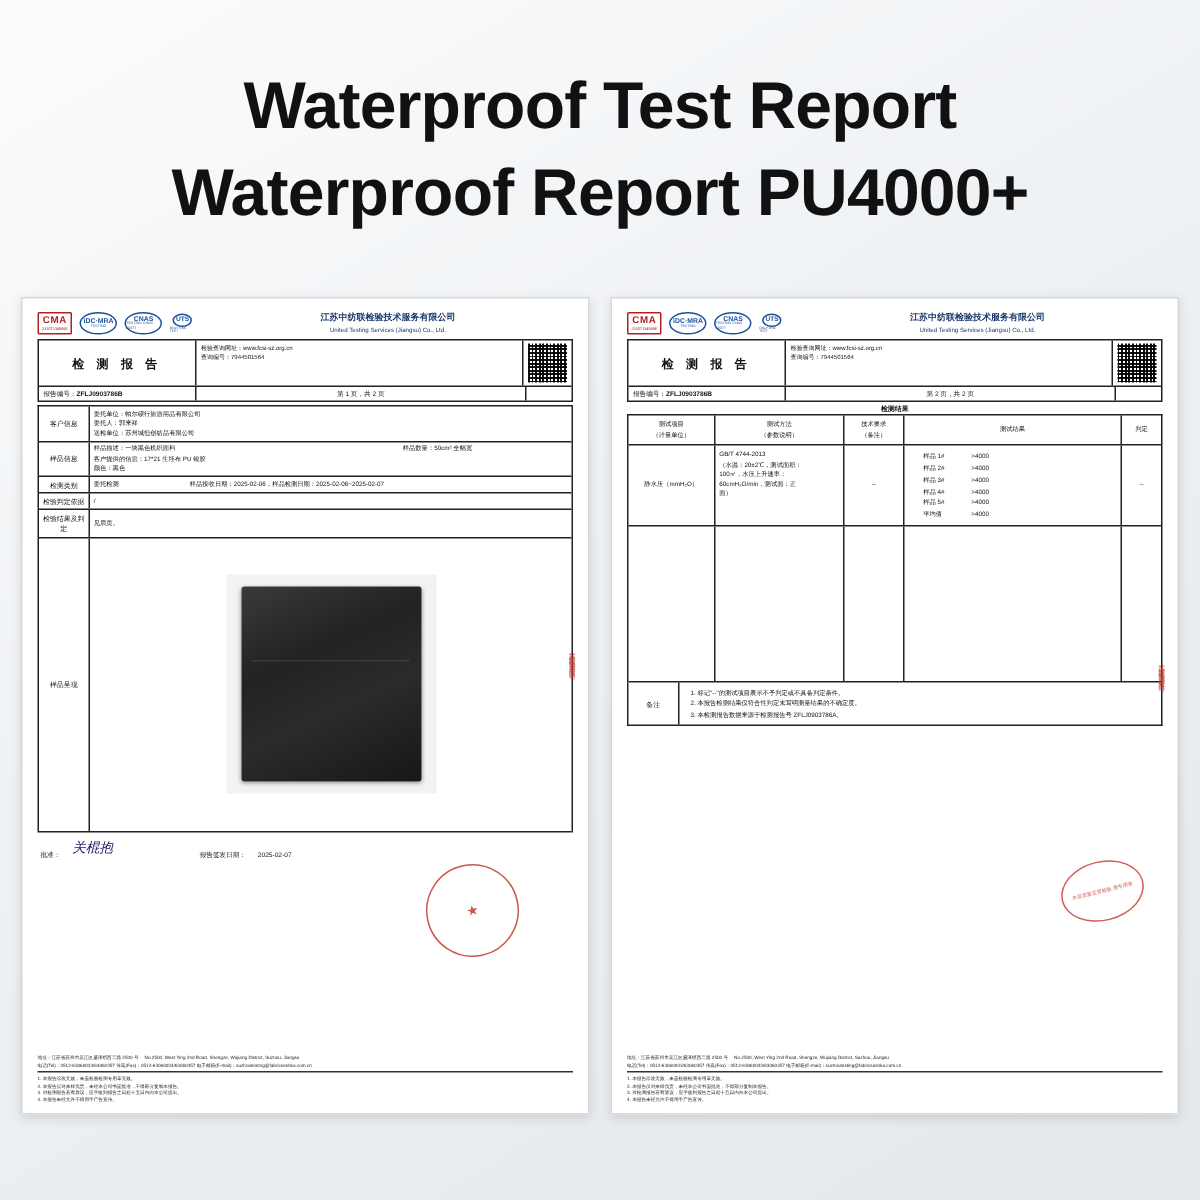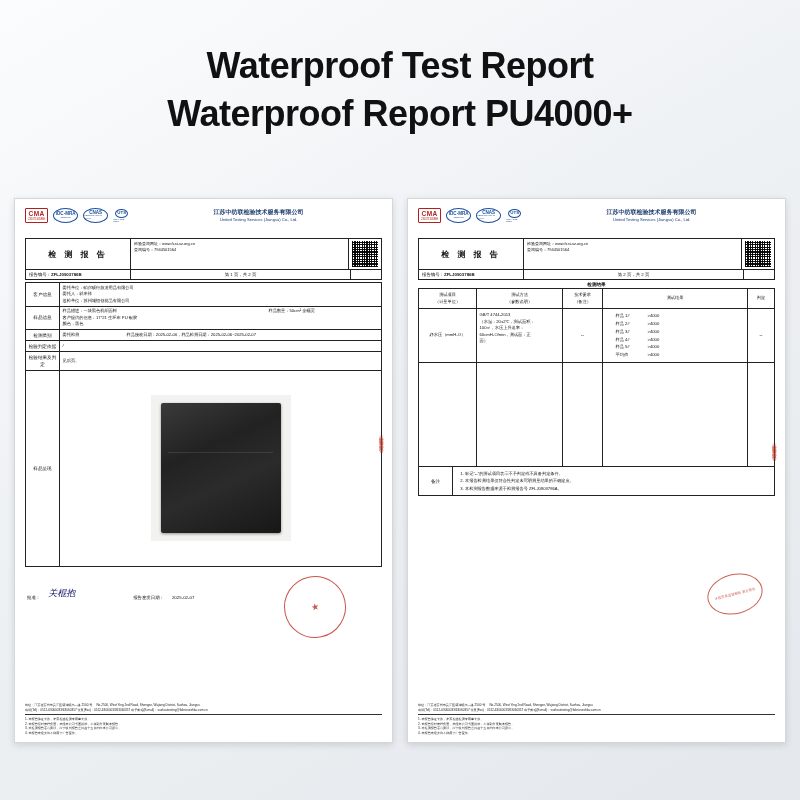--- a/index.html
+++ b/index.html
@@ -11,21 +11,21 @@
     overflow: hidden;
   }
   .page { position: relative; width: 800px; height: 800px; }
 
   .headline {
     text-align: center;
     padding-top: 42px;
     color: #111;
   }
   .headline .line {
-    font-size: 36px;
+    font-size: 44px;
     font-weight: bold;
     letter-spacing: -0.5px;
     line-height: 1.32;
   }
 
   .docs {
     position: absolute;
     top: 198px; left: 12px;
     width: 776px;
     display: flex;
@@ -86,21 +86,21 @@
     width: 13px; height: 9px;
     display: flex; align-items: center; justify-content: center;
     font-size: 4.4px; font-weight: bold;
   }
   .uts .sm { font-size: 2.2px; }
   .company { flex: 1; text-align: center; line-height: 1.5; }
   .company .cn { font-size: 6px; font-weight: bold; color: #1b3a6b; }
   .company .en { font-size: 4.1px; color: #1b3a6b; }
 
   
-  .rhead { border: 0.7px solid #222; margin-top: 12px; }
+  .rhead { border: 0.7px solid #222; margin-top: 0; }
   .rrow { display: flex; border-bottom: 0.7px solid #222; }
   .rrow:last-child { border-bottom: none; }
   .rcell { padding: 2px 3px; border-right: 0.7px solid #222; display: flex; align-items: center; }
   .rcell:last-child { border-right: none; }
   .title-cell { width: 105px; justify-content: center; font-size: 8px; font-weight: bold; letter-spacing: 3px; }
   .verify-cell { flex: 1; flex-direction: column; align-items: flex-start; line-height: 1.5; font-size: 4px; }
   .qr { width: 26px; height: 26px; background:
       repeating-linear-gradient(90deg,#111 0 1.2px,#fff 1.2px 2.4px),
       repeating-linear-gradient(0deg,#111 0 1.2px,transparent 1.2px 2.4px);
       background-blend-mode: multiply; }
@@ -159,21 +159,21 @@
     position: absolute;
     left: 10px; right: 10px; bottom: 6px;
     font-size: 3.1px;
     color: #222;
     line-height: 1.55;
   }
   .footer .addr { display: flex; gap: 4px; }
   .footer .hr { border-top: 0.7px solid #333; margin: 1.5px 0; }
 
   .sign-row { display: flex; align-items: flex-end; gap: 8px; padding: 4px 2px 0; font-size: 4.4px; position: relative; }
-  .sign-name { font-family: "Liberation Serif", serif; font-style: italic; font-size: 9px; color: #1a1a6a; margin-top: 16px; }
+  .sign-name { font-family: "Liberation Serif", serif; font-style: italic; font-size: 9px; color: #1a1a6a; }
 
   
   .stamp {
     position: absolute;
     border: 1.2px solid #c0392b;
     border-radius: 50%;
     color: #c0392b;
     display: flex; align-items: center; justify-content: center;
     font-size: 3.4px;
     opacity: 0.85;

